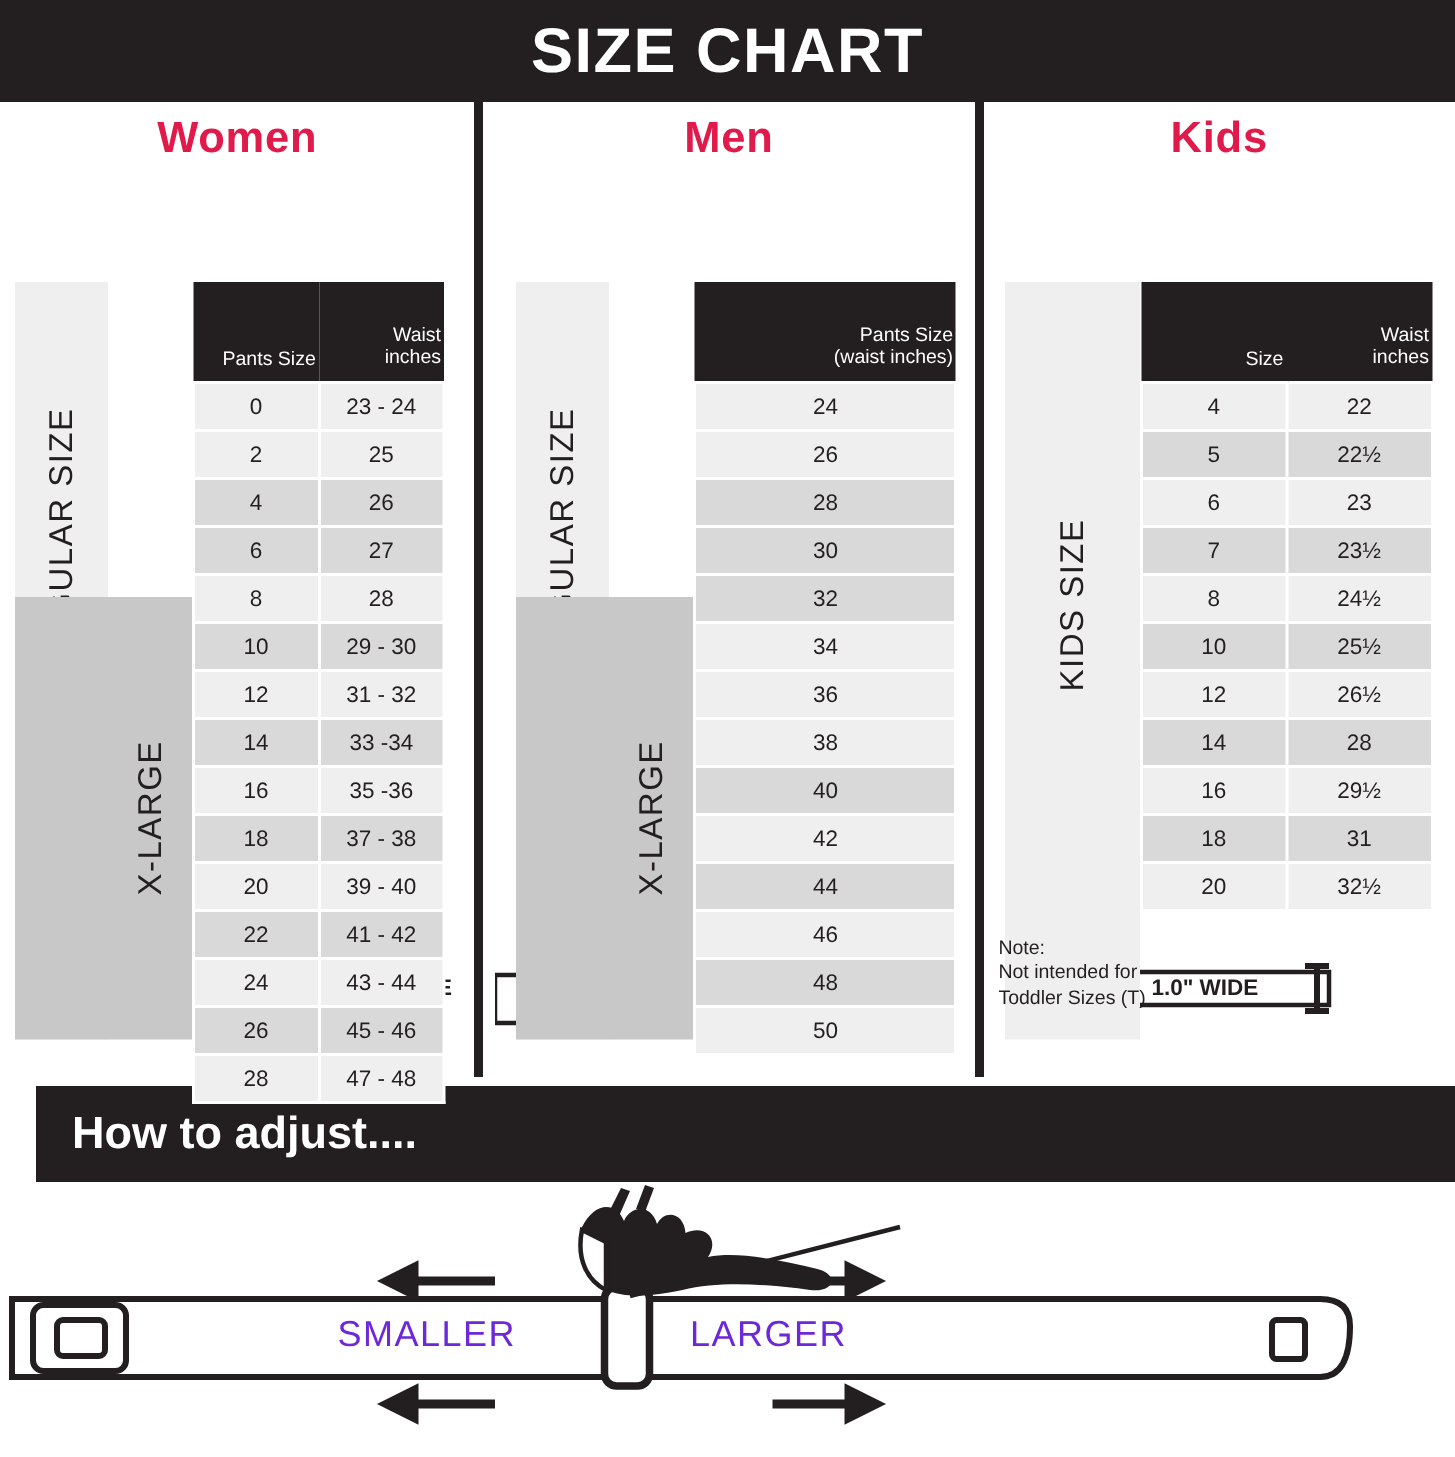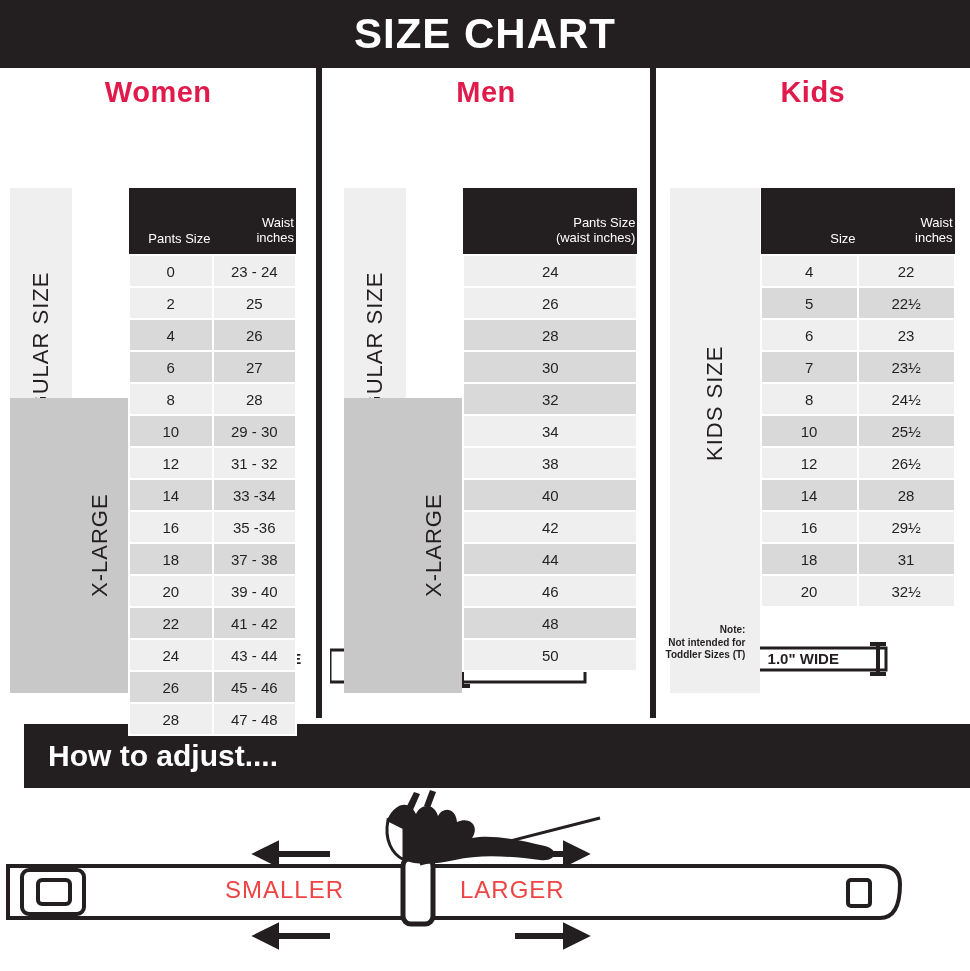--- a/index.html
+++ b/index.html
@@ -142,26 +142,25 @@
   .m-bar-reg .reg-text { position:absolute; left: 0; top: 0; width: 62px; height: 340px; }
 
   
   .k-bar { left: 14px; top: 120px; width: 90px; height: 505px; }
   .k-bar .kids-text { position:absolute; left: 0; top: 0; width: 90px; height: 430px; }
 
   .note {
     position: absolute;
     left: 10px;
     top: 556px;
-    font-size: 10px;
-    font-weight: bold;
+    font-size: 13px;
+    font-weight: normal;
     line-height: 1.25;
     color: #231f20;
     z-index: 5;
-    text-align: right;
   }
 
   
   .tbl-pos { position: absolute; z-index: 3; }
   .w-tbl { left: 128px; top: 120px; width: 169px; }
   .m-tbl { left: 140px; top: 120px; width: 176px; }
   .k-tbl { left: 104px; top: 120px; width: 196px; }
 
   
   .belt-area {
@@ -198,21 +197,21 @@
     position: absolute;
     left: 0; top: 788px;
     width: 970px;
     height: 183px;
     background: #ffffff;
   }
   .adjust-word {
     position: absolute;
     font-size: 24px;
     letter-spacing: 1px;
-    color: #ef4444;
+    color: #6d28d9;
   }
   .w-smaller { left: 225px; top: 88px; }
   .w-larger  { left: 460px; top: 88px; }
 </style>
 </head>
 <body>
 
 <div class="page">
 
   <div class="title-bar">
@@ -352,20 +351,23 @@
                 <td>28</td>
               </tr>
             <tr class="alt">
                 <td>30</td>
               </tr>
             <tr class="alt">
                 <td>32</td>
               </tr>
             <tr>
                 <td>34</td>
+              </tr>
+            <tr>
+                <td>36</td>
               </tr>
             <tr>
                 <td>38</td>
               </tr>
             <tr class="alt">
                 <td>40</td>
               </tr>
             <tr>
                 <td>42</td>
               </tr>

